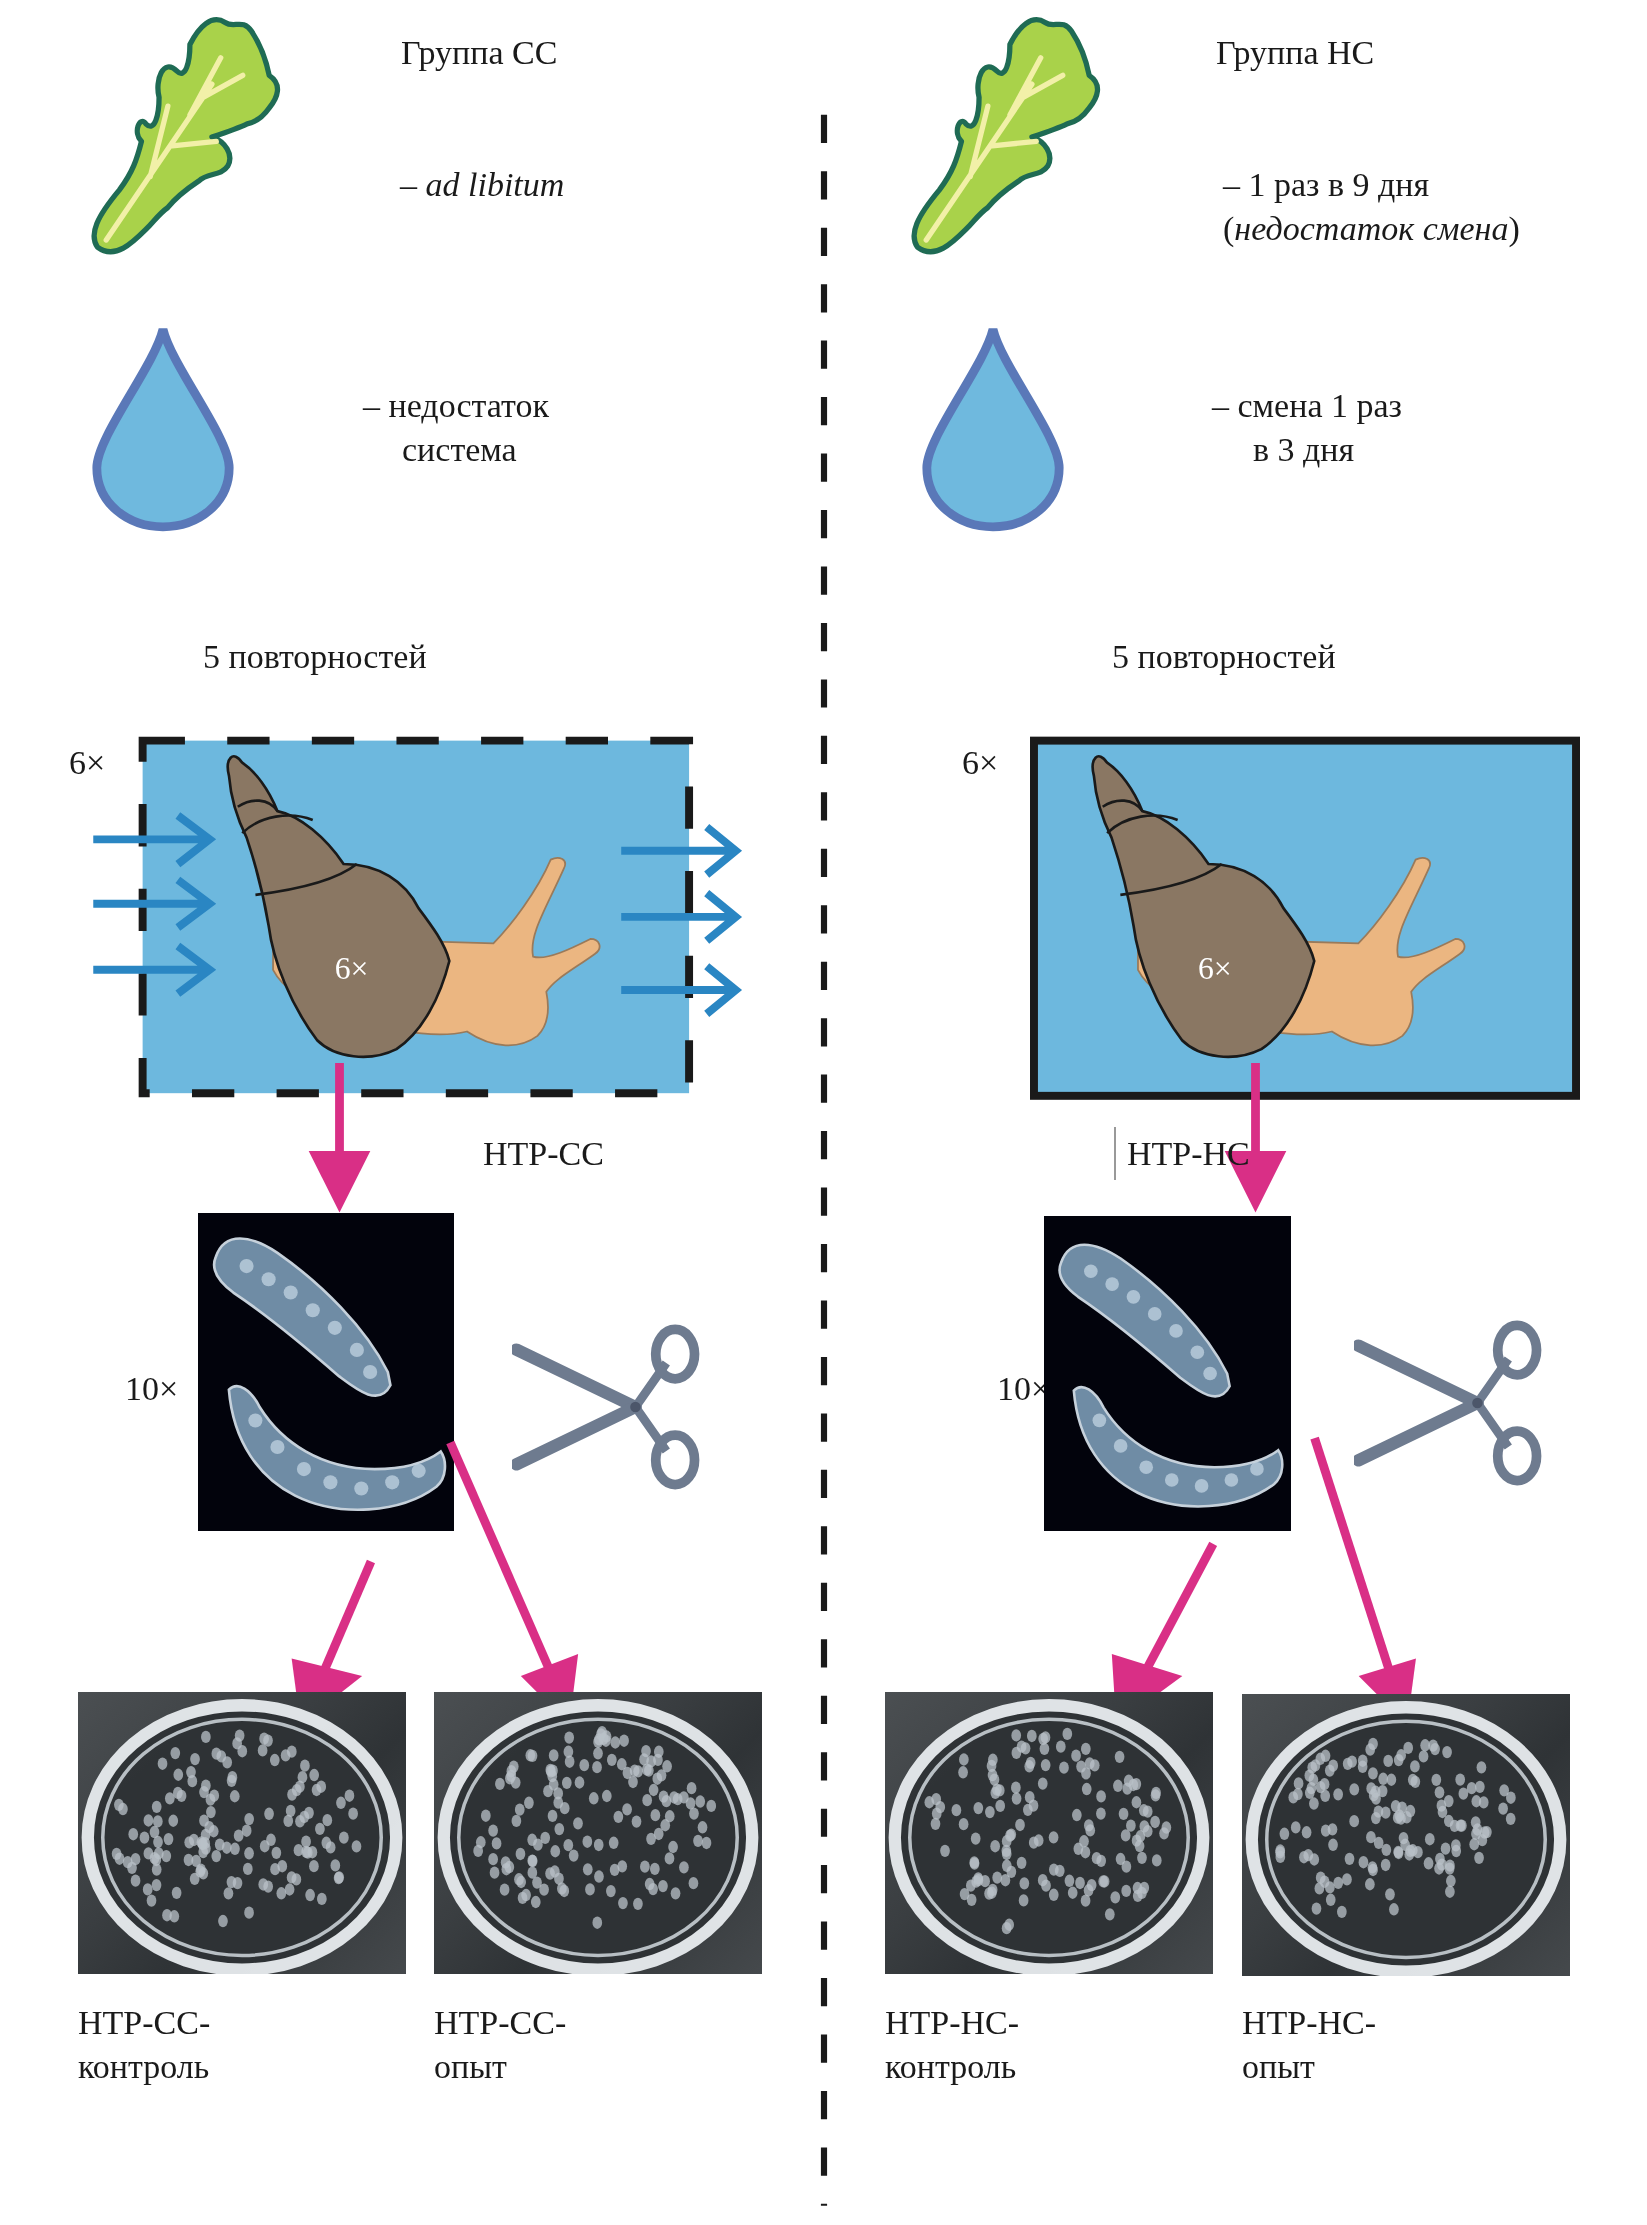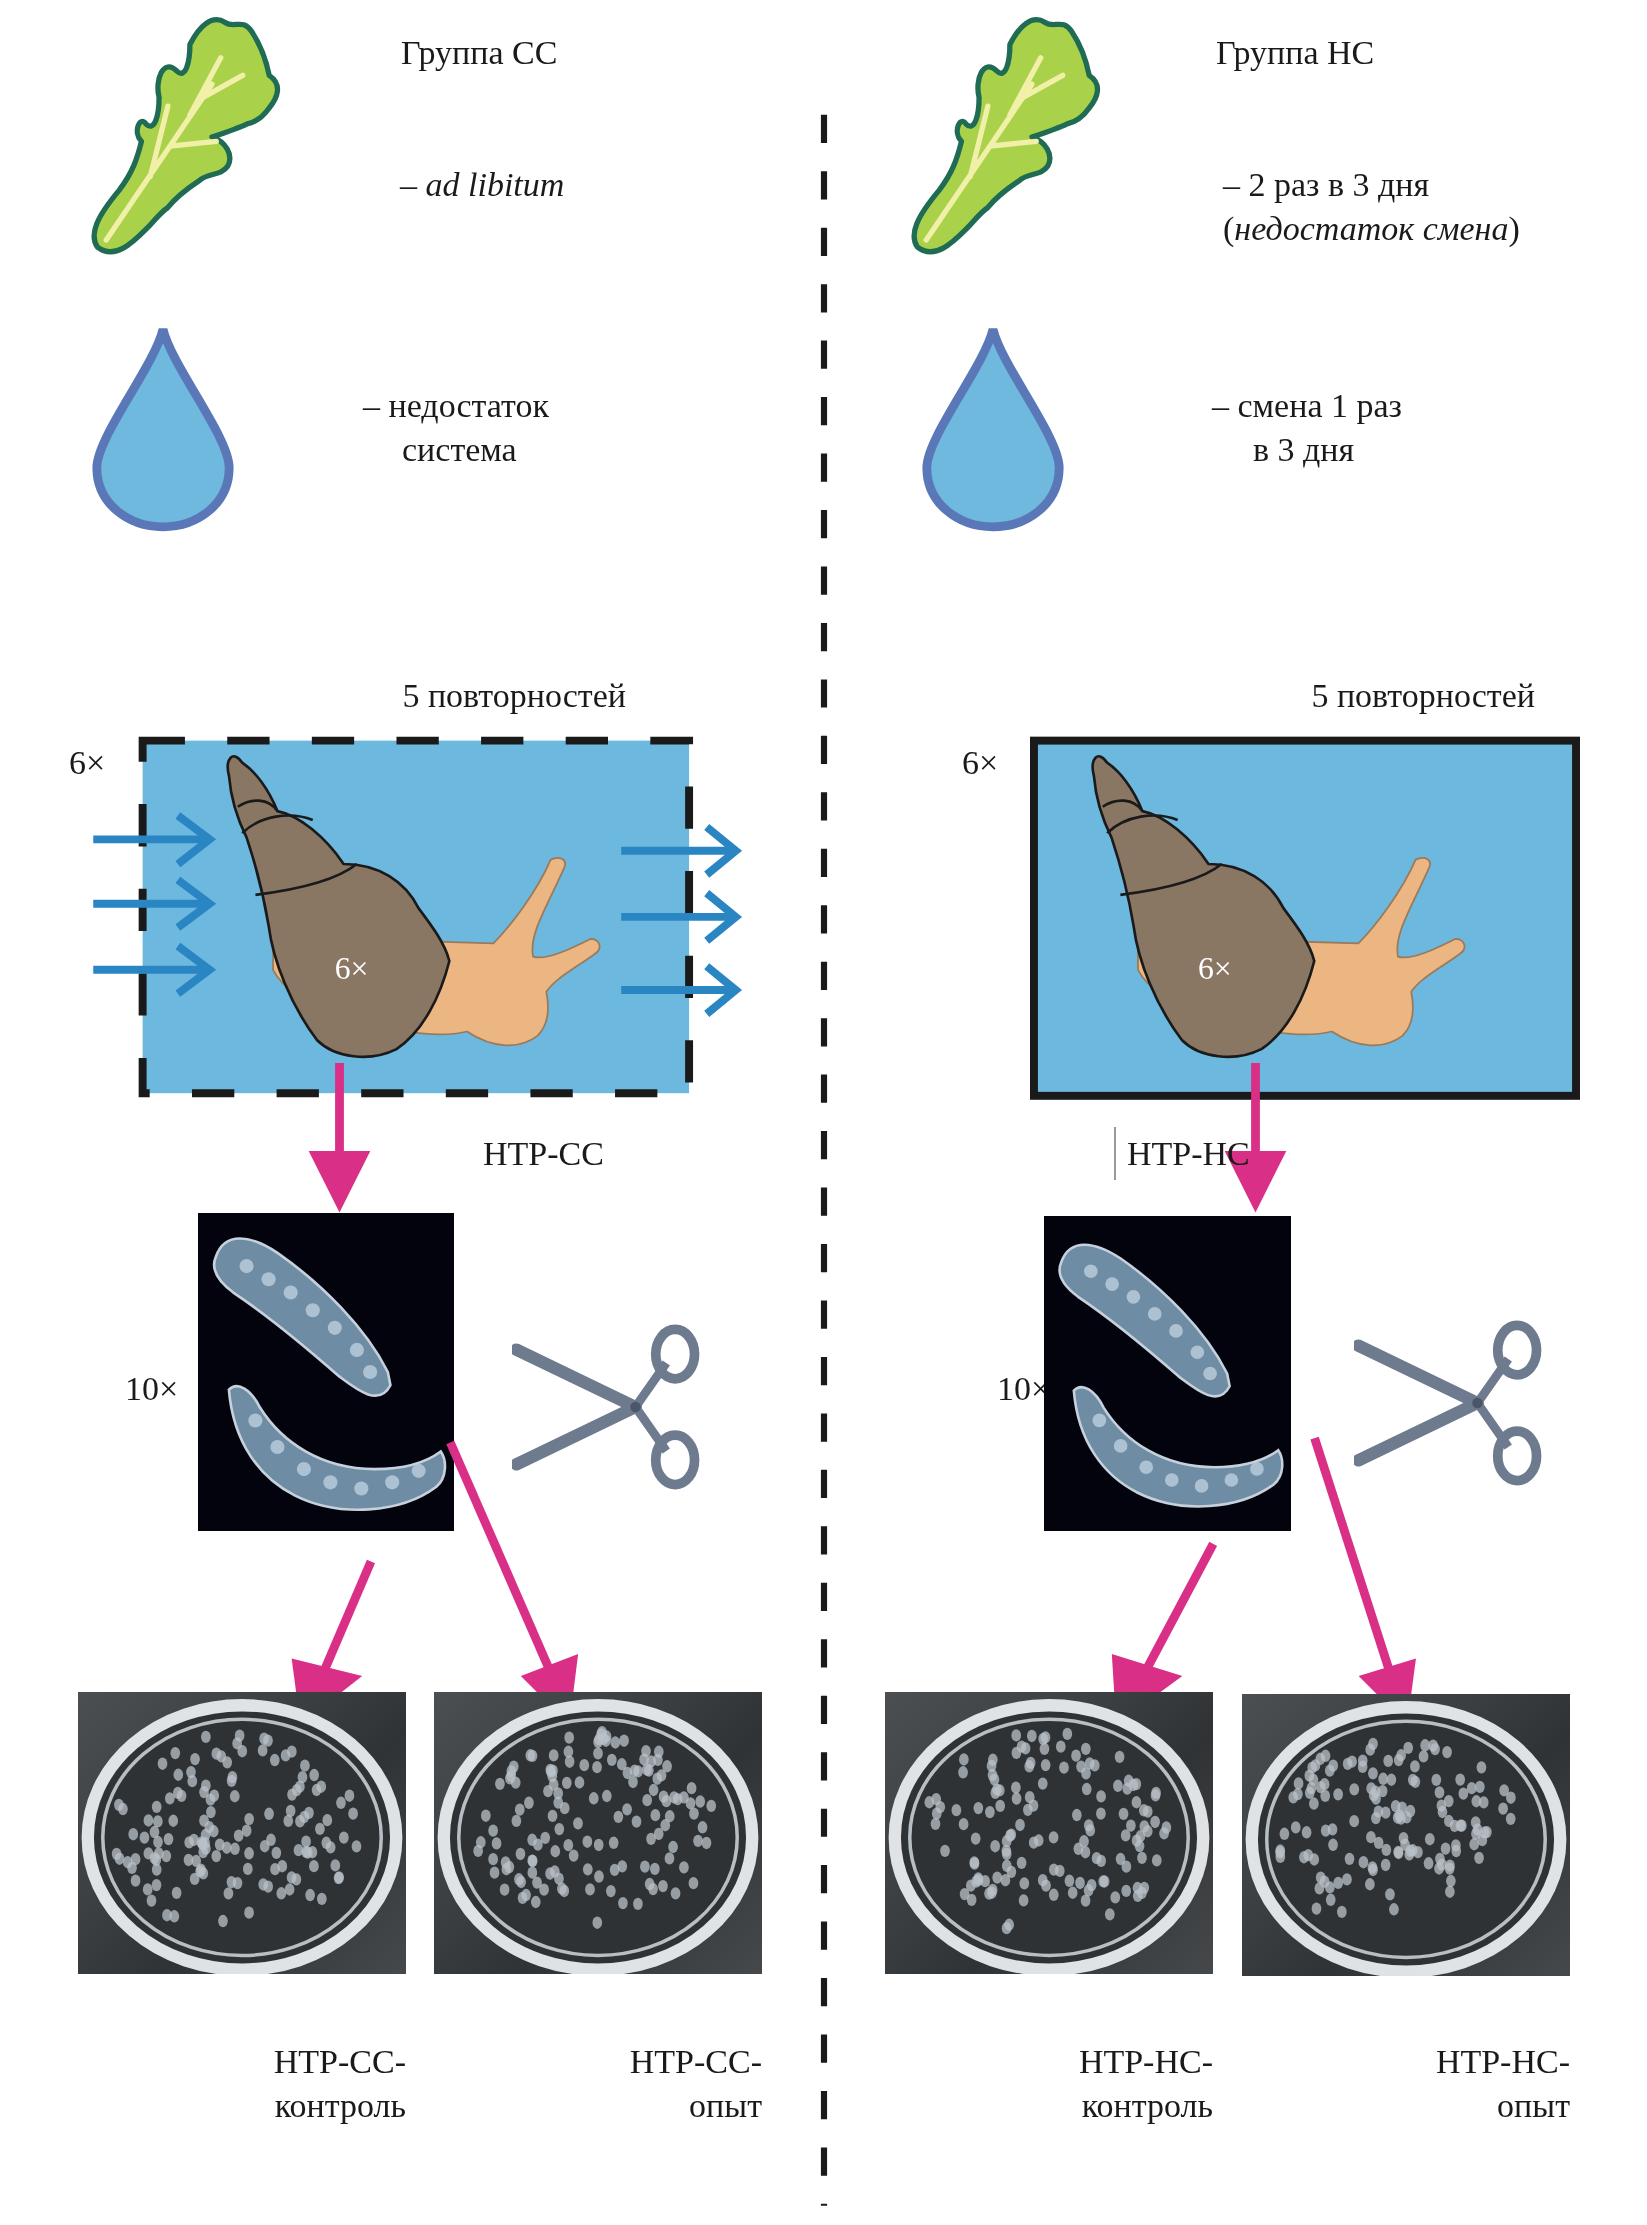--- a/index.html
+++ b/index.html
@@ -1,20 +1,20 @@
 <!DOCTYPE html>
 <html style="font-size:14px"><head>
 <meta charset="utf-8">
 <style>
   html,body{margin:0;padding:0;background:#ffffff;}
   body{width:1648px;height:2226px;position:relative;overflow:hidden;
        font-family:"Liberation Serif","DejaVu Serif",serif;color:#1a1a1a;}
   .abs{position:absolute;}
   .txt{position:absolute;font-size:34px;line-height:44px;white-space:nowrap;}
-  .center{text-align:right;margin-top:39px;}
+  .center{text-align:left;}
   .it{font-style:italic;}
   svg.full{position:absolute;left:0;top:0;}
   .photo{position:absolute;overflow:hidden;}
   .ovary{background:#02030c;}
   .dish{background:linear-gradient(135deg,#4b4f52 0%,#3a3e41 40%,#2f3336 60%,#45494c 100%);}
 </style>
 </head>
 <body>
 
 <svg class="full" width="1648" height="2226" viewBox="0 0 1868 2523">
@@ -423,21 +423,21 @@
   <svg class="abs" style="left:891px;top:8.8px" width="229" height="256" viewBox="0 0 260 290">
     <path d="M30 270 C20 255 30 235 55 205 C70 185 75 170 80 150 C70 140 78 120 85 130 C95 140 100 120 100 100 C95 80 105 55 120 70 C130 80 135 60 135 40 C145 20 160 5 175 15 C185 22 195 10 205 25 C215 40 222 60 225 75 C240 85 235 100 225 112 C218 122 210 128 200 130 C190 135 175 140 160 145 C175 150 185 165 178 178 C170 190 155 185 145 195 C130 205 118 215 110 225 C100 232 95 240 85 250 C70 265 50 285 30 270 Z" fill="#a9d24a" stroke="#1f6b54" stroke-width="6" stroke-linejoin="round"></path>
     <path d="M40 262 L160 85 M90 190 L110 110 M115 155 L165 150 M135 120 L170 55 M150 100 L195 75" stroke="#f2f0a8" stroke-width="6" fill="none" stroke-linecap="round"></path>
   </svg>
 
   <svg class="abs" style="left:918px;top:322px" width="150" height="212" viewBox="0 0 170 240">
     <path d="M85 8 C95 50 160 130 160 165 C160 205 125 232 85 232 C45 232 10 205 10 165 C10 130 75 50 85 8 Z" fill="#6fb9de" stroke="#5a78b8" stroke-width="10"></path>
   </svg>
 
   <div class="txt" style="left:1216px;top:31px">Группа НС</div>
-  <div class="txt" style="left:1223px;top:163px">– 2 раз в 3 дня</div>
+  <div class="txt" style="left:1223px;top:163px">– 1 раз в 9 дня</div>
   <div class="txt" style="left:1223px;top:207px"><span>(</span><span class="it">недостаток смена</span><span>)</span></div>
   <div class="txt" style="left:1212px;top:384px">– смена 1 раз</div>
   <div class="txt" style="left:1253px;top:428px">в 3 дня</div>
 
   <div class="txt center" style="left:1112px;top:635px;width:423px">5 повторностей</div>
 
   <div class="txt" style="left:962px;top:741px">6×</div>
 
   <svg class="abs" style="left:970px;top:723px" width="618" height="379" viewBox="0 0 700 430">
     <rect x="72" y="20" width="615" height="403" fill="#6db8de" stroke="#1a1a1a" stroke-width="9"></rect>

